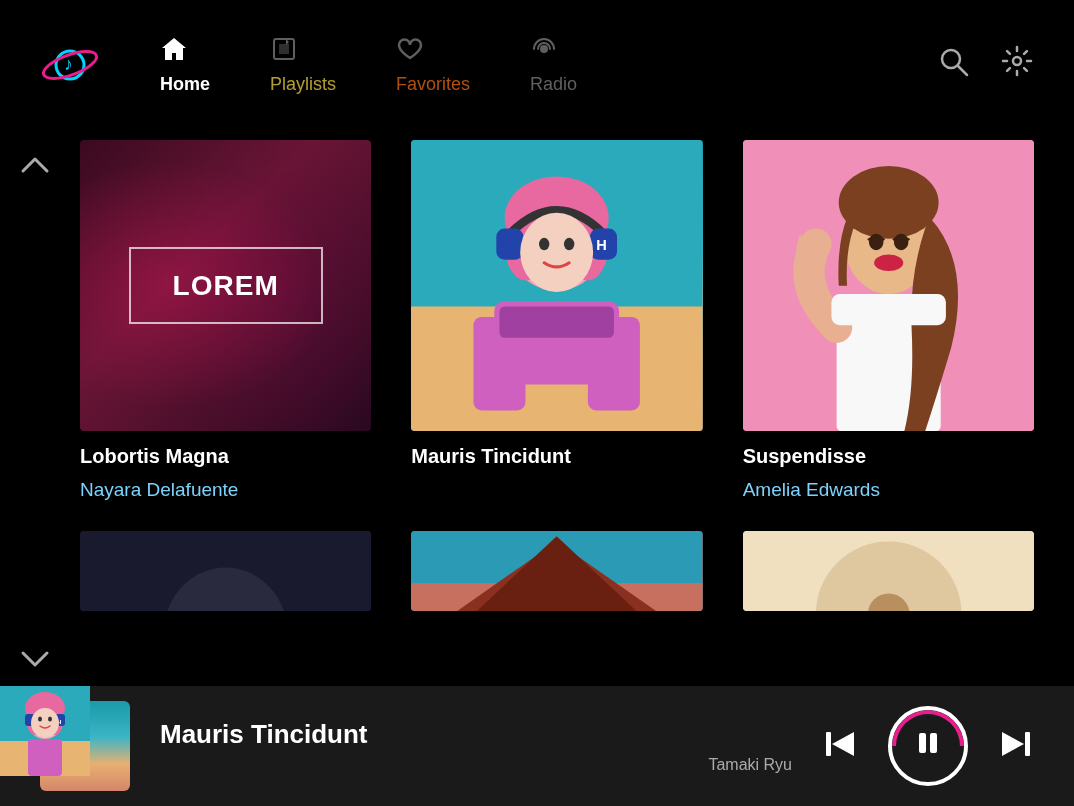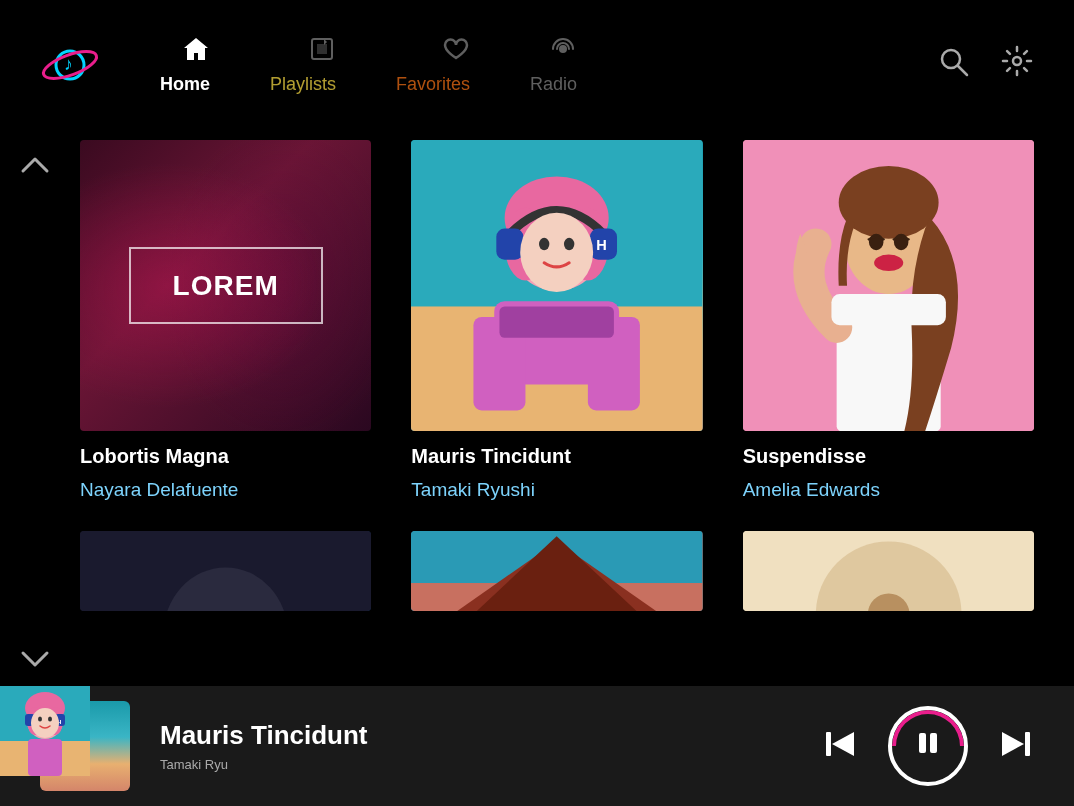--- a/index.html
+++ b/index.html
@@ -28,21 +28,21 @@
       flex-shrink: 0;
     }
     .nav-items {
       display: flex;
       gap: 60px;
       flex: 1;
     }
     .nav-item {
       display: flex;
       flex-direction: column;
-      align-items: flex-end;
+      align-items: flex-start;
       gap: 6px;
       cursor: pointer;
       opacity: 0.7;
     }
     .nav-item.active {
       opacity: 1;
     }
     .nav-item .nav-icon {
       font-size: 28px;
       line-height: 1;
@@ -181,22 +181,23 @@
     .player-info {
       flex: 1;
     }
     .player-title {
       font-size: 26px;
       font-weight: 700;
       color: #fff;
       margin-bottom: 6px;
     }
     .player-artist {
-      font-size: 13px;
+      font-size: 16px;
       color: #aaa;
+      text-align: right;
     }
 
     .player-controls {
       display: flex;
       align-items: center;
       gap: 30px;
     }
 
     .ctrl-btn {
       background: none;
@@ -371,21 +372,20 @@
 
             <rect x="80" y="155" width="120" height="80" rx="10" fill="#d060c0"></rect>
             <rect x="60" y="170" width="50" height="90" rx="8" fill="#d060c0"></rect>
             <rect x="170" y="170" width="50" height="90" rx="8" fill="#d060c0"></rect>
 
             <rect x="85" y="160" width="110" height="30" fill="#a040a0" rx="5"></rect>
           </svg>
         </div>
       </div>
       <div class="album-title">Mauris Tincidunt</div>
-      <div class="album-artist">Tamaki Ryushi</div>
     </div>
 
     <div class="album-card">
       <div class="album-cover">
         <div style="position:relative;width:100%;height:100%;background:#f48fb1;">
           <svg viewBox="0 0 280 280" width="100%" height="100%" style="position:absolute;inset:0;" preserveAspectRatio="xMidYMid slice">
 
             <rect width="280" height="280" fill="#f090b8"></rect>
 
             <rect x="90" y="155" width="100" height="125" rx="5" fill="#f8f8f8"></rect>

